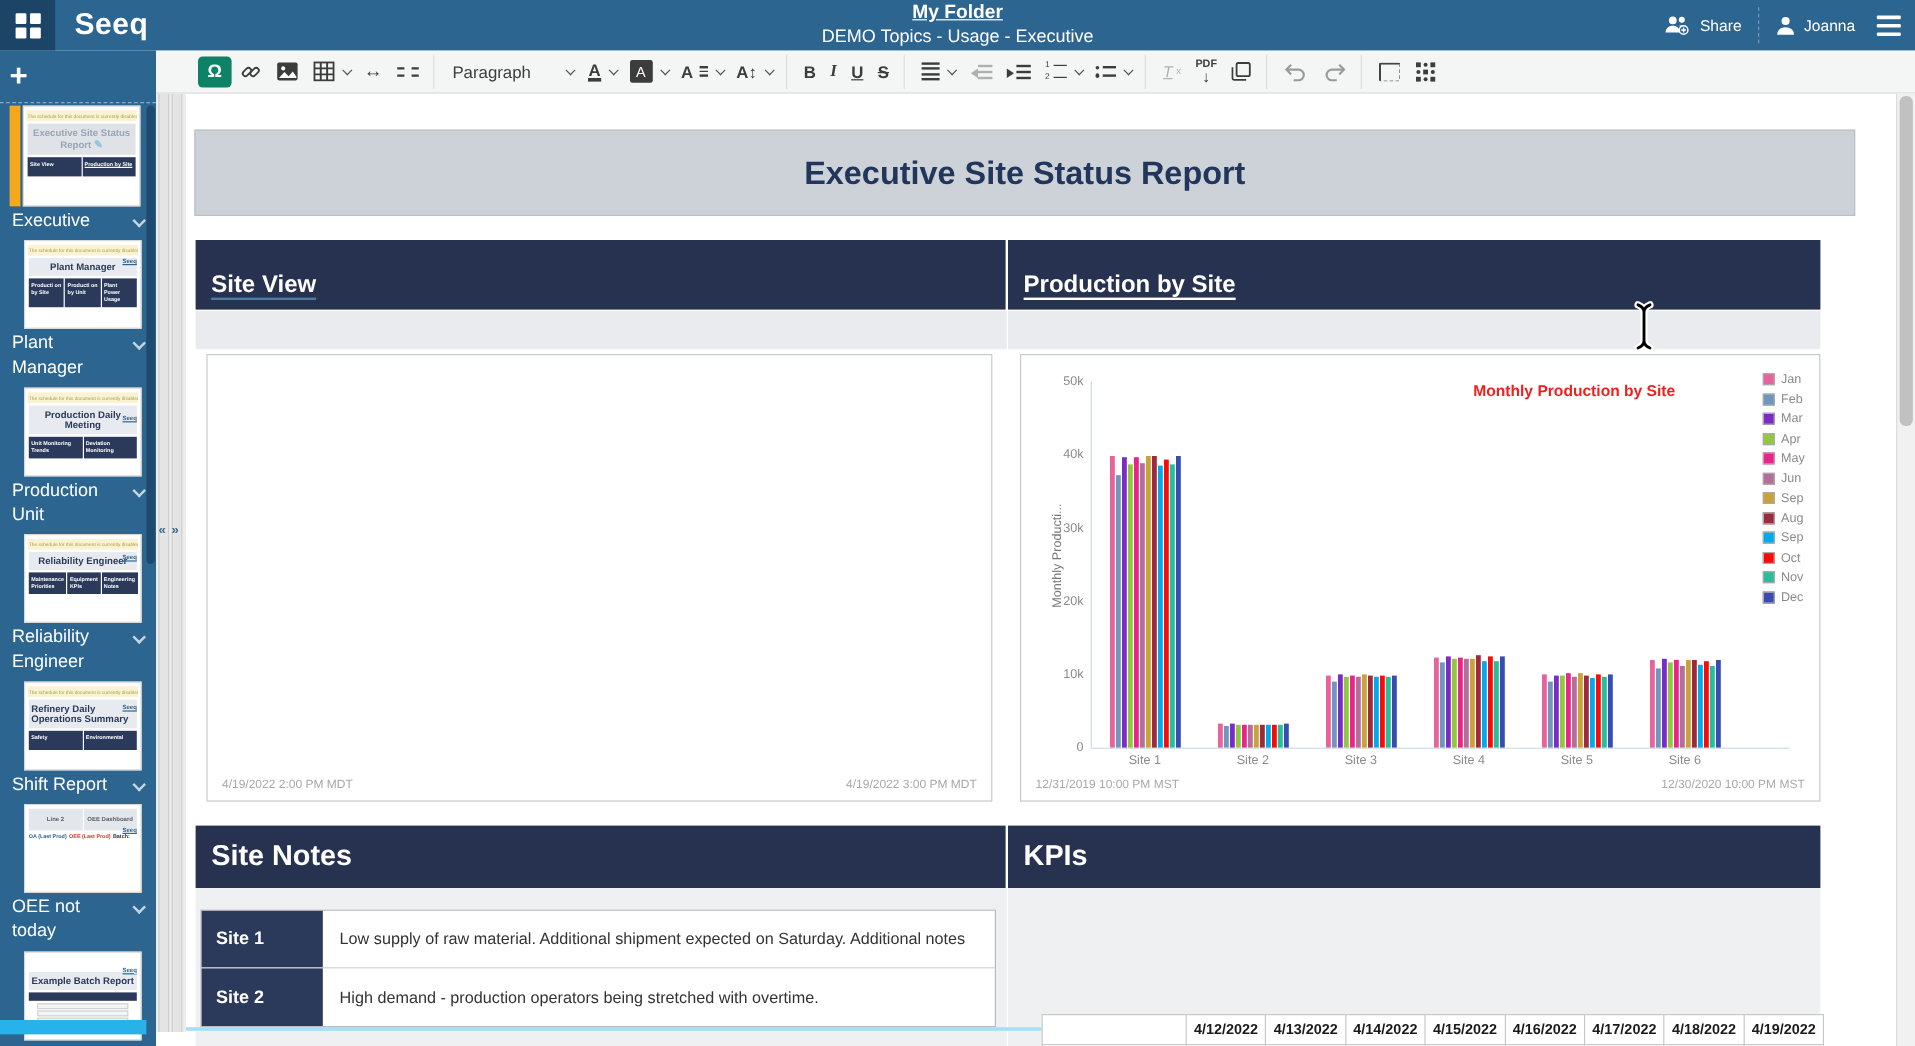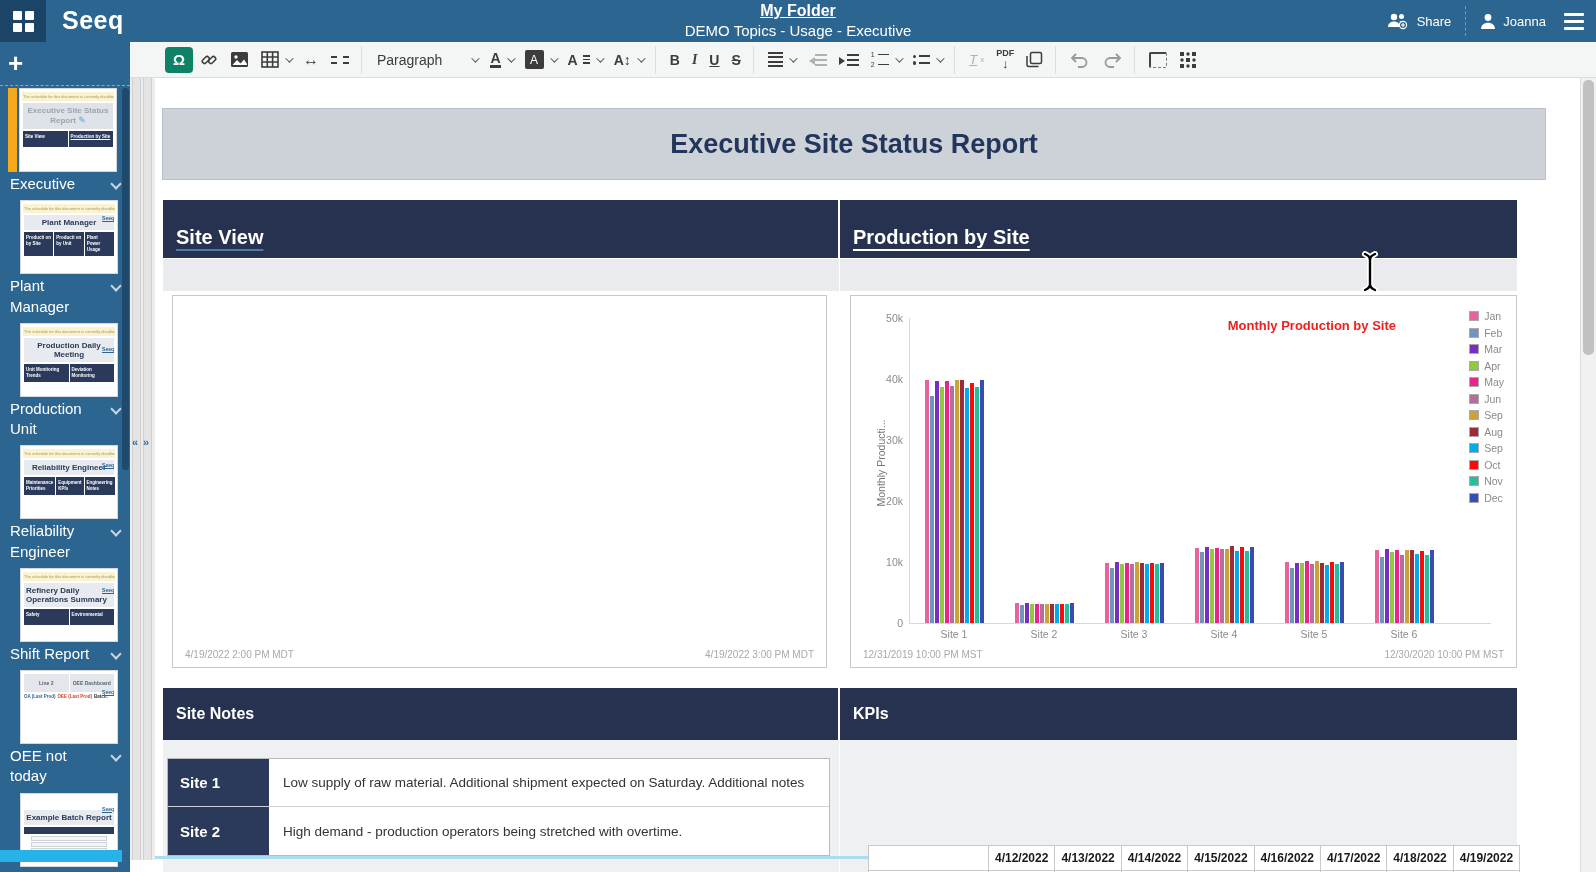--- a/index.html
+++ b/index.html
@@ -128,21 +128,21 @@
   .cbar { width:4px; }
   .cxlabel { height:16px; text-align:center; font-size:10.5px; color:#8b8b8b; padding-top:5px; }
   .legend { position:absolute; right:12px; top:14px; }
   .lgitem { display:flex; align-items:center; gap:5px; margin-bottom:4.5px; cursor:pointer; }
   .lgsw { width:10px; height:10px; border:1px solid #aaa; }
   .lgtx { font-size:10.5px; color:#8a8a8a; }
 
   
   .hdr2 { position:absolute; top:610px; height:52px; background:#26324f; display:flex; align-items:center; padding-left:13px; cursor:text; }
   .h2-l { left:8px; width:675px; } .h2-r { left:685px; width:677px; }
-  .hdr2 span { color:#fff; font-size:16px; font-weight:700; }
+  .hdr2 span { color:#fff; font-size:24px; font-weight:700; }
   .graybottom { position:absolute; top:662px; height:132px; background:#eef0f2; }
 
   .notes-table { position:absolute; left:12px; top:680px; width:663px; border:1px solid #b7bbc0; background:#fff; }
   .nrow { display:flex; height:48px; border-bottom:1px solid #cfd2d6; }
   .nrow:last-child { border-bottom:none; }
   .ncell-site { width:101px; background:#2b3a5a; color:#fff; font-weight:700; font-size:15px; display:flex; align-items:center; padding-left:12px; flex:none; }
   .ncell-note { flex:1; display:flex; align-items:center; padding-left:14px; font-size:13.5px; color:#333; cursor:text; }
   .bluline { position:absolute; left:0; top:778px; width:830px; height:3px; background:#a9ddf3; }
 
   .kpiwrap { position:absolute; left:713px; top:767px; }

